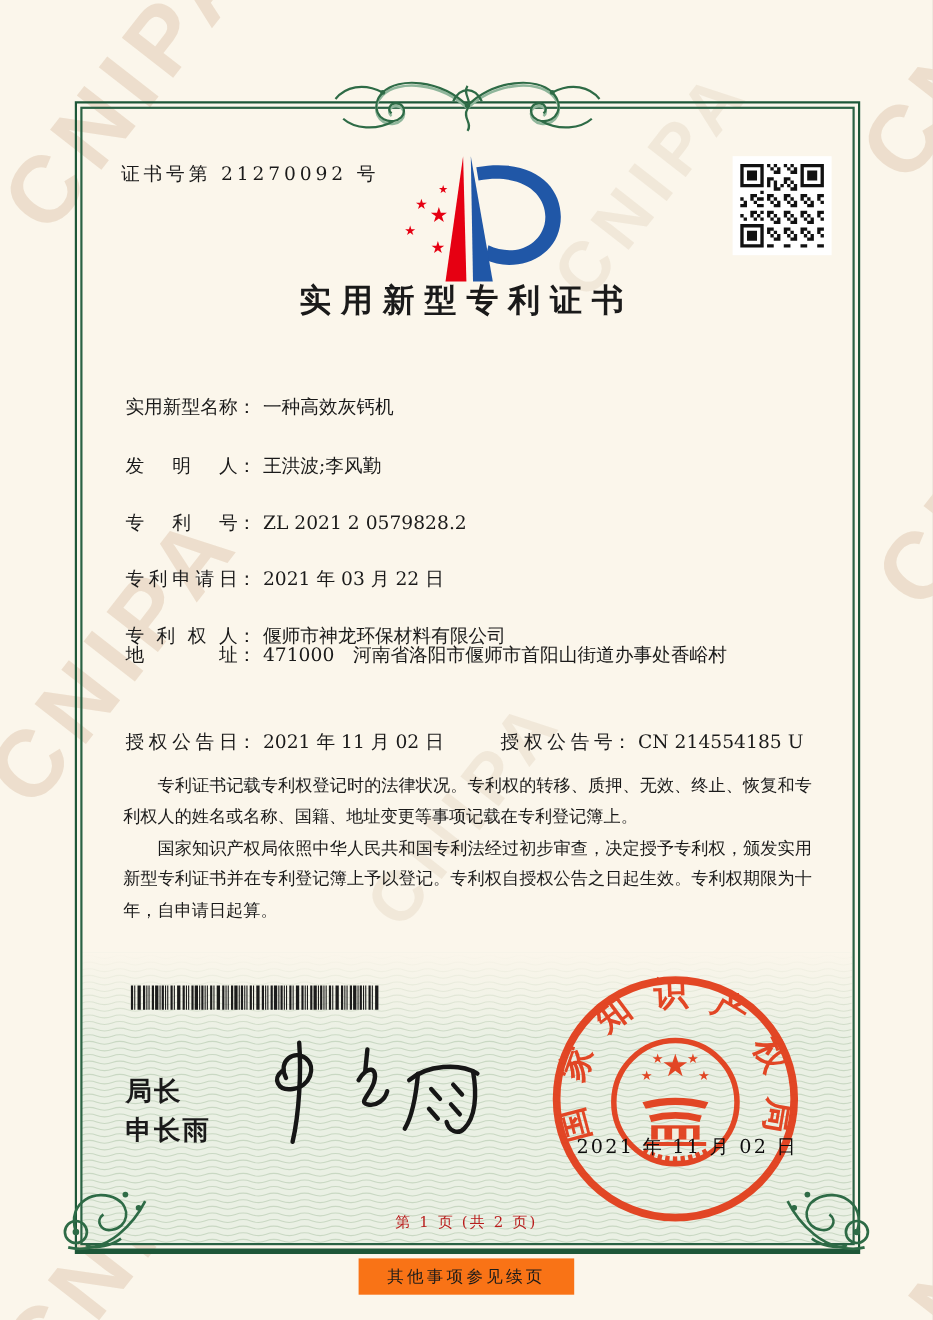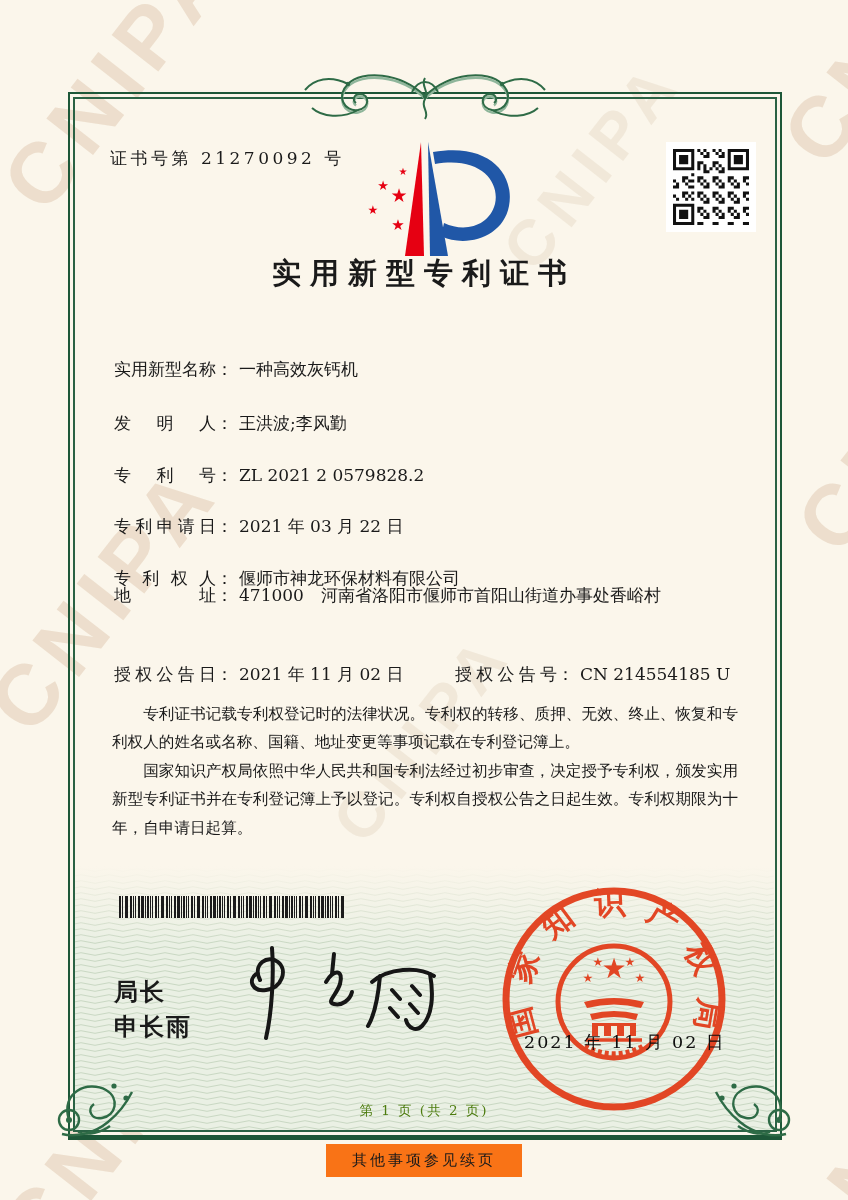--- a/index.html
+++ b/index.html
@@ -52,21 +52,21 @@
   .director{position:absolute;left:114px;z-index:4;font-family:"DejaVu Sans",sans-serif;
             font-size:24px;font-weight:600;letter-spacing:2px;}
   .director.t1{top:976px;} .director.t2{top:1011px;text-align:right;}
   .signature{position:absolute;left:222px;top:940px;width:225px;height:105px;z-index:4;}
 
   .seal{position:absolute;left:497px;top:882px;width:234px;height:234px;z-index:5;opacity:.93;}
   .seal-date{position:absolute;left:524px;top:1030px;z-index:6;font-size:17.5px;
              letter-spacing:2px;color:#0d0d0d;}
 
   .page-info{position:absolute;left:0;right:0;top:1102px;z-index:3;text-align:center;
-             font-size:13.5px;letter-spacing:2px;color:#4d7c0f;}
+             font-size:13.5px;letter-spacing:2px;color:#b91c1c;}
   .note-wrap{position:absolute;left:0;right:0;top:1144px;z-index:3;text-align:center;}
   .note{display:inline-block;background:#f97316;padding:7px 26px;font-size:15px;letter-spacing:3px;}
 
   svg{display:block;overflow:visible;}
 </style>
 </head>
 <body>
 
 <div class="page">
 

